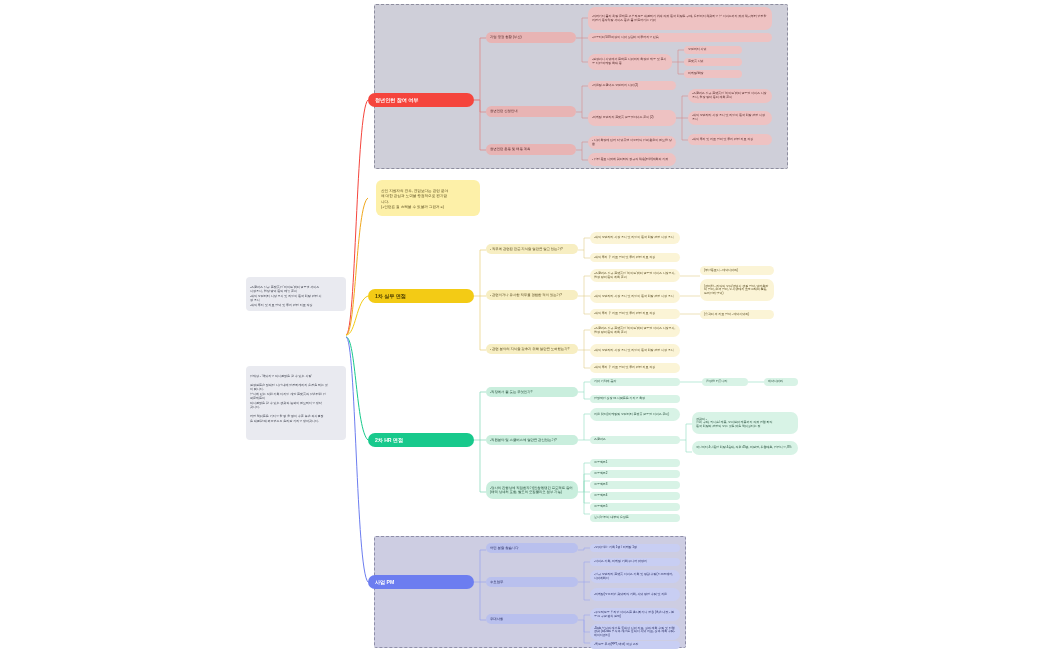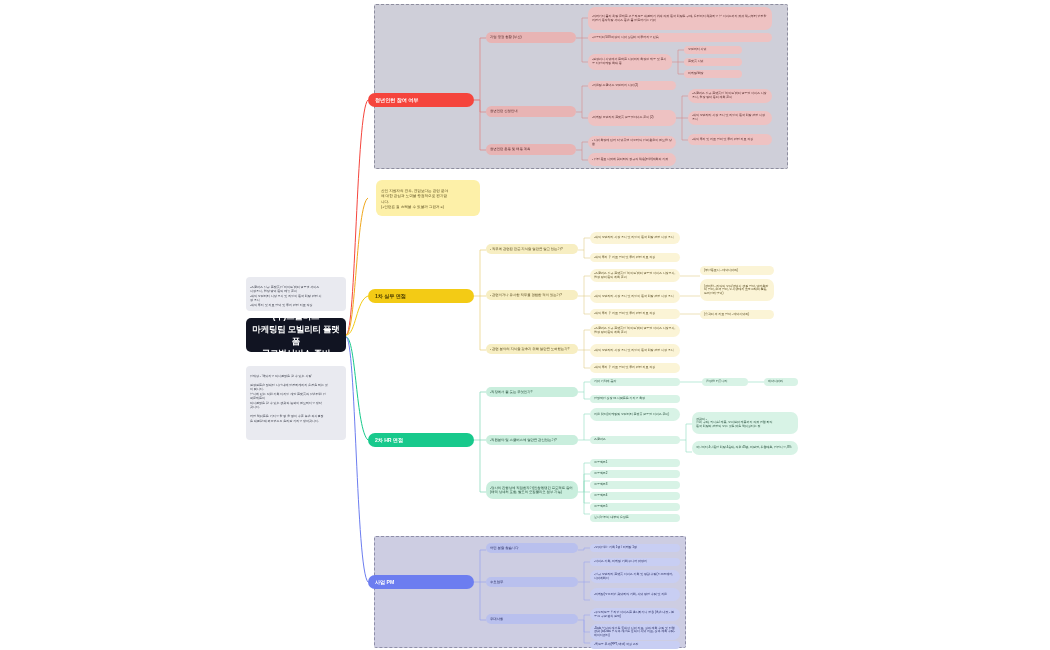--- a/index.html
+++ b/index.html
@@ -127,25 +127,20 @@
     <path d="M480 582 L480 620 L486 620" stroke="#9aa4ee" stroke-width=".7" fill="none"></path>
     <path d="M578 550 L584 550 L584 548 L590 548" stroke="#9aa4ee" stroke-width=".6" fill="none"></path>
     <path d="M578 582 L584 582 L584 562 L590 562" stroke="#9aa4ee" stroke-width=".6" fill="none"></path>
     <path d="M584 582 L590 582" stroke="#9aa4ee" stroke-width=".6" fill="none"></path>
     <path d="M584 582 L584 600 L590 600" stroke="#9aa4ee" stroke-width=".6" fill="none"></path>
     <path d="M578 620 L584 620 L584 615 L590 615" stroke="#9aa4ee" stroke-width=".6" fill="none"></path>
     <path d="M584 620 L584 632 L590 632" stroke="#9aa4ee" stroke-width=".6" fill="none"></path>
     <path d="M584 620 L584 643 L590 643" stroke="#9aa4ee" stroke-width=".6" fill="none"></path>
   </svg>
 
-  <div class="node root" style="left:246px;top:318px;width:100px;height:34px;">
-    <span>(주)스쿨버스
-마케팅팀 모빌리티 플랫폼
-글로벌서비스 준비</span>
-  </div>
 
   <div class="note note-gray" style="left:246px;top:277px;width:100px;height:34px;">
     <span>-스쿨버스 신규 플랫폼인 '마이드'앱의 글로벌 서비스
 시장조사, 현장 방역 등의 메뉴 준비
 -해외 모빌리티 시장 조사 및 라인이 동작 차량 관련 시
 장 조사
 -해외 투자 및 자료 번역 및 투자 관련 자료 작성</span>
   </div>
   <div class="note note-gray" style="left:246px;top:366px;width:100px;height:74px;">
     <span>인재상 - '책임지고 의사결정을 할 수 있는 사람'

